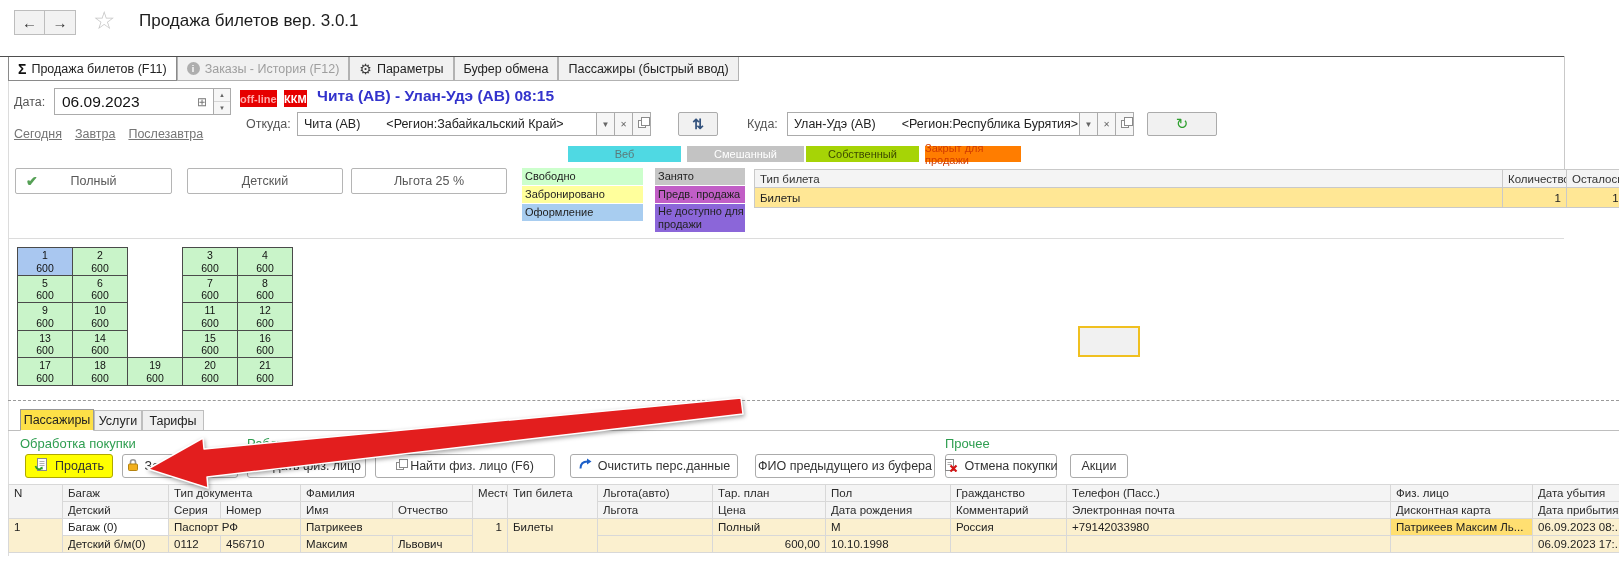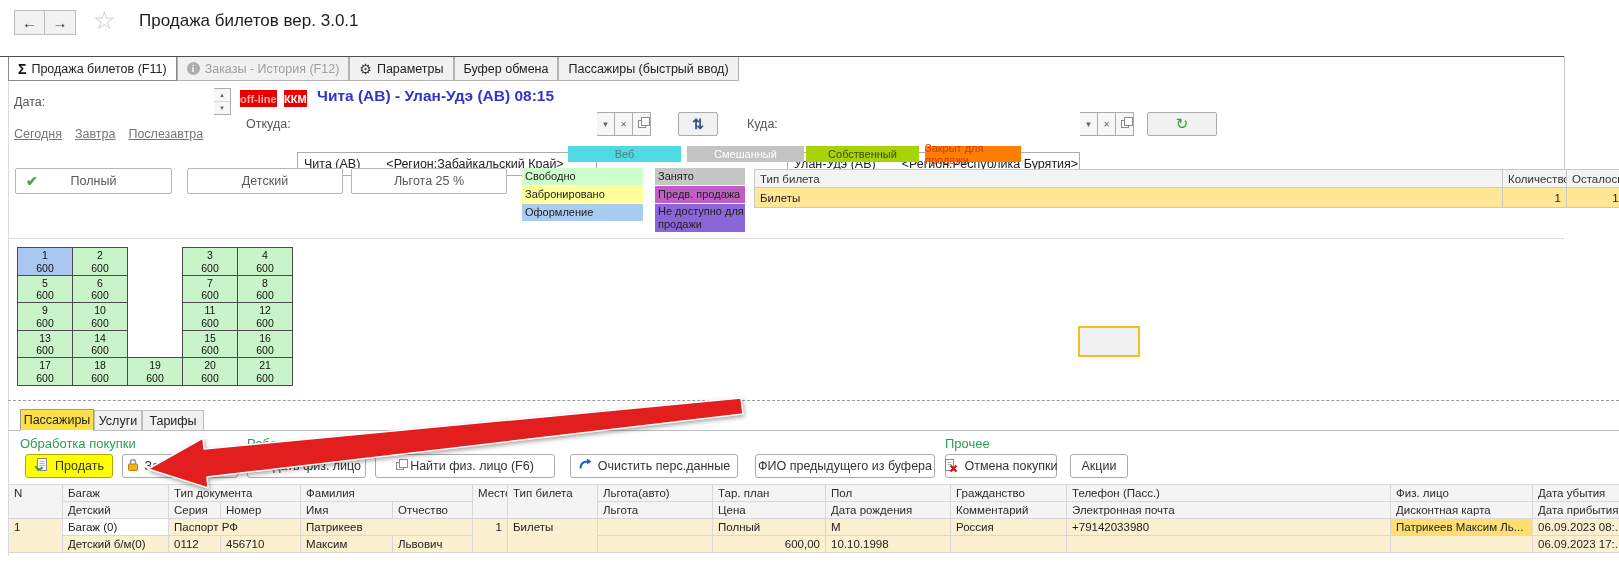--- a/index.html
+++ b/index.html
@@ -36,21 +36,21 @@
   .calbtn { width:22px; text-align:center; color:#777; font-size:12px; cursor:pointer; }
   .spinner { left:214px; top:88px; width:17px; height:27px; border:1px solid #ababab; border-left:none; display:flex; flex-direction:column; }
   .spinner span { flex:1; font-size:6px; color:#666; background:#f6f6f6; display:flex; align-items:center; justify-content:center; cursor:pointer; }
   .spinner span + span { border-top:1px solid #d5d5d5; }
   .badge { height:17px; padding:0 0; font-size:11px; font-weight:bold; display:flex; align-items:center; }
   .offline { left:240px; top:90px; background:#e60000; color:#ffa8a8; }
   .kkm { left:284px; top:90px; background:#e60000; color:#fff; }
   .routetitle { left:317px; top:87px; font-size:15.5px; font-weight:bold; color:#3333cc; }
   .quick { left:14px; top:127px; display:flex; gap:13px; }
   .quick span { font-size:12.5px; color:#757575; text-decoration:underline; cursor:pointer; }
-  .fieldbox { height:24px; border:1px solid #ababab; display:flex; align-items:center; font-size:12.5px; background:#fff;margin-top:40px; }
+  .fieldbox { height:24px; border:1px solid #ababab; display:flex; align-items:center; font-size:12.5px; background:#fff; }
   .fieldbox .stn { padding-left:6px; white-space:nowrap; }
   .fieldbox .rgn { margin-left:26px; white-space:nowrap; }
   .minibtns { display:flex; }
   .minibtn { width:18px; height:24px; border:1px solid #ababab; border-left:none; background:#f6f6f6; display:flex; align-items:center; justify-content:center; font-size:8px; color:#666; cursor:pointer; }
   .icon-open { width:8px; height:8px; border:1px solid #8a8a8a; position:relative; display:inline-block; background:#fff; }
   .icon-open::after { content:""; position:absolute; left:2px; top:-4px; width:7px; height:7px; border:1px solid #8a8a8a; background:#fff; }
   .sqbtn { border:1px solid #ababab; background:#f1f1f1; display:flex; align-items:center; justify-content:center; cursor:pointer; border-radius:2px; }
   .swapbtn { left:678px; top:112px; width:40px; height:24px; font-size:14px; color:#33527d; font-weight:bold; }
   .refreshbtn { left:1147px; top:112px; width:70px; height:24px; font-size:15px; color:#2fa02f; }
 
@@ -156,20 +156,24 @@
       <span>Пассажиры (быстрый ввод)</span>
     </div>
   </div>
 
   <div class="abs leftline"></div>
   <div class="abs vline"></div>
   <div class="abs hline"></div>
   <div class="abs dashsep"></div>
 
   <div class="abs lbl" style="left:14px;top:95px;">Дата:</div>
+  <div class="abs datebox">
+    <span class="dateval">06.09.2023</span>
+    <span class="calbtn">⊞</span>
+  </div>
   <div class="abs spinner">
     <span>▲</span>
     <span>▼</span>
   </div>
   <div class="abs badge offline">off-line</div>
   <div class="abs badge kkm">ККМ</div>
   <div class="abs routetitle">Чита (АВ) - Улан-Удэ (АВ) 08:15</div>
   <div class="abs quick">
     <span>Сегодня</span>
     <span>Завтра</span>

